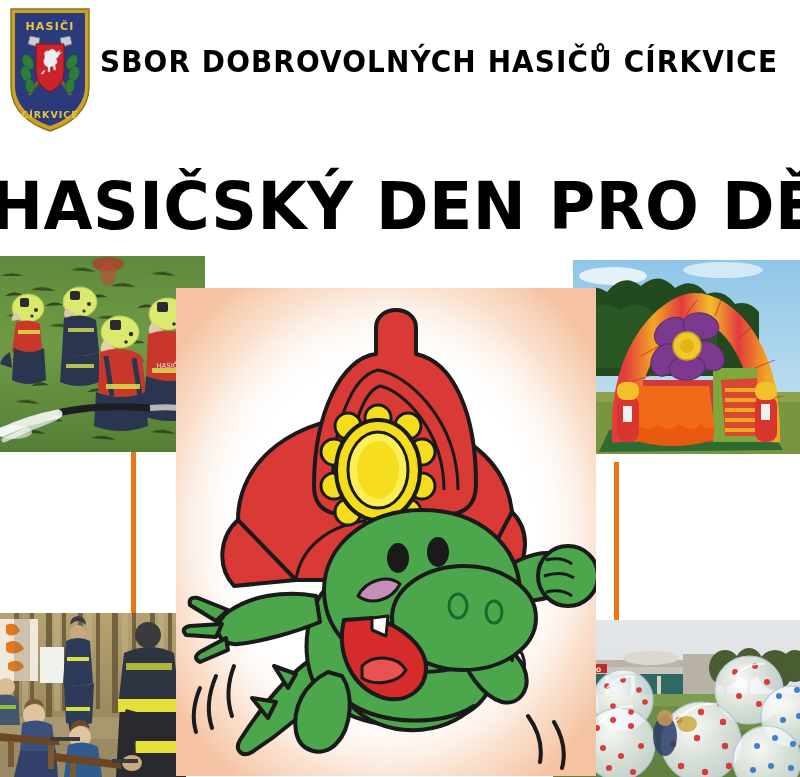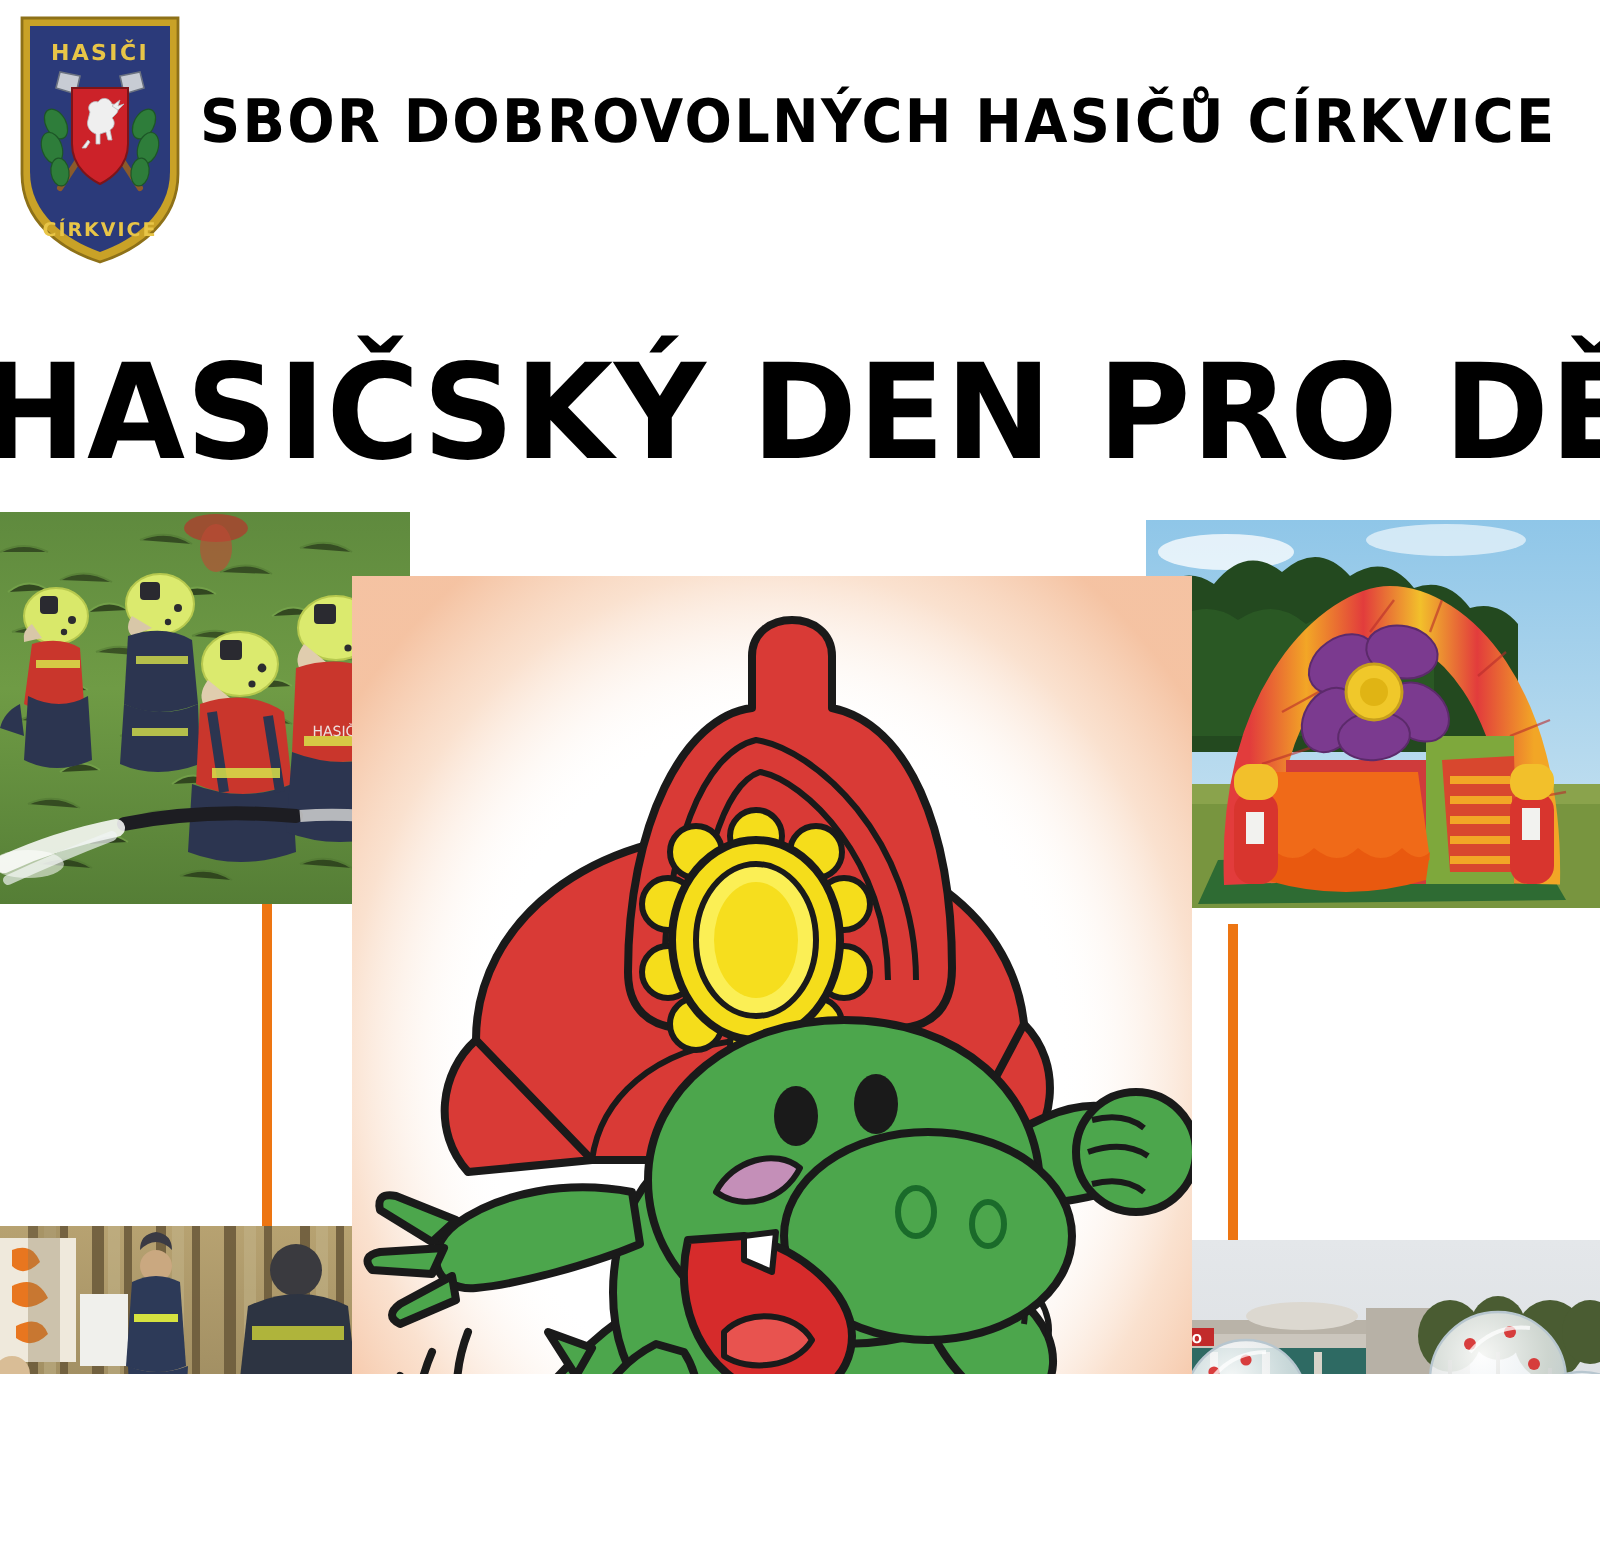--- a/index.html
+++ b/index.html
@@ -3,21 +3,21 @@
 <meta charset="utf-8">
 <style>
   html,body{margin:0;padding:0;}
   body{
     width:800px;height:777px;
     background:#ffffff;
     font-family:"DejaVu Sans",sans-serif;
     overflow:hidden;
     position:relative;
   }
-  #poster{position:relative;width:800px;height:687px;overflow:hidden;background:#fff;}
+  #poster{position:relative;width:800px;height:777px;overflow:hidden;background:#fff;}
 
   
   .badge{
     position:absolute;left:6px;top:4px;width:88px;height:130px;
   }
   .header-title{
     position:absolute;left:100px;top:44px;
     width:740px;
     font-family:"DejaVu Sans",sans-serif;
     font-weight:700;

